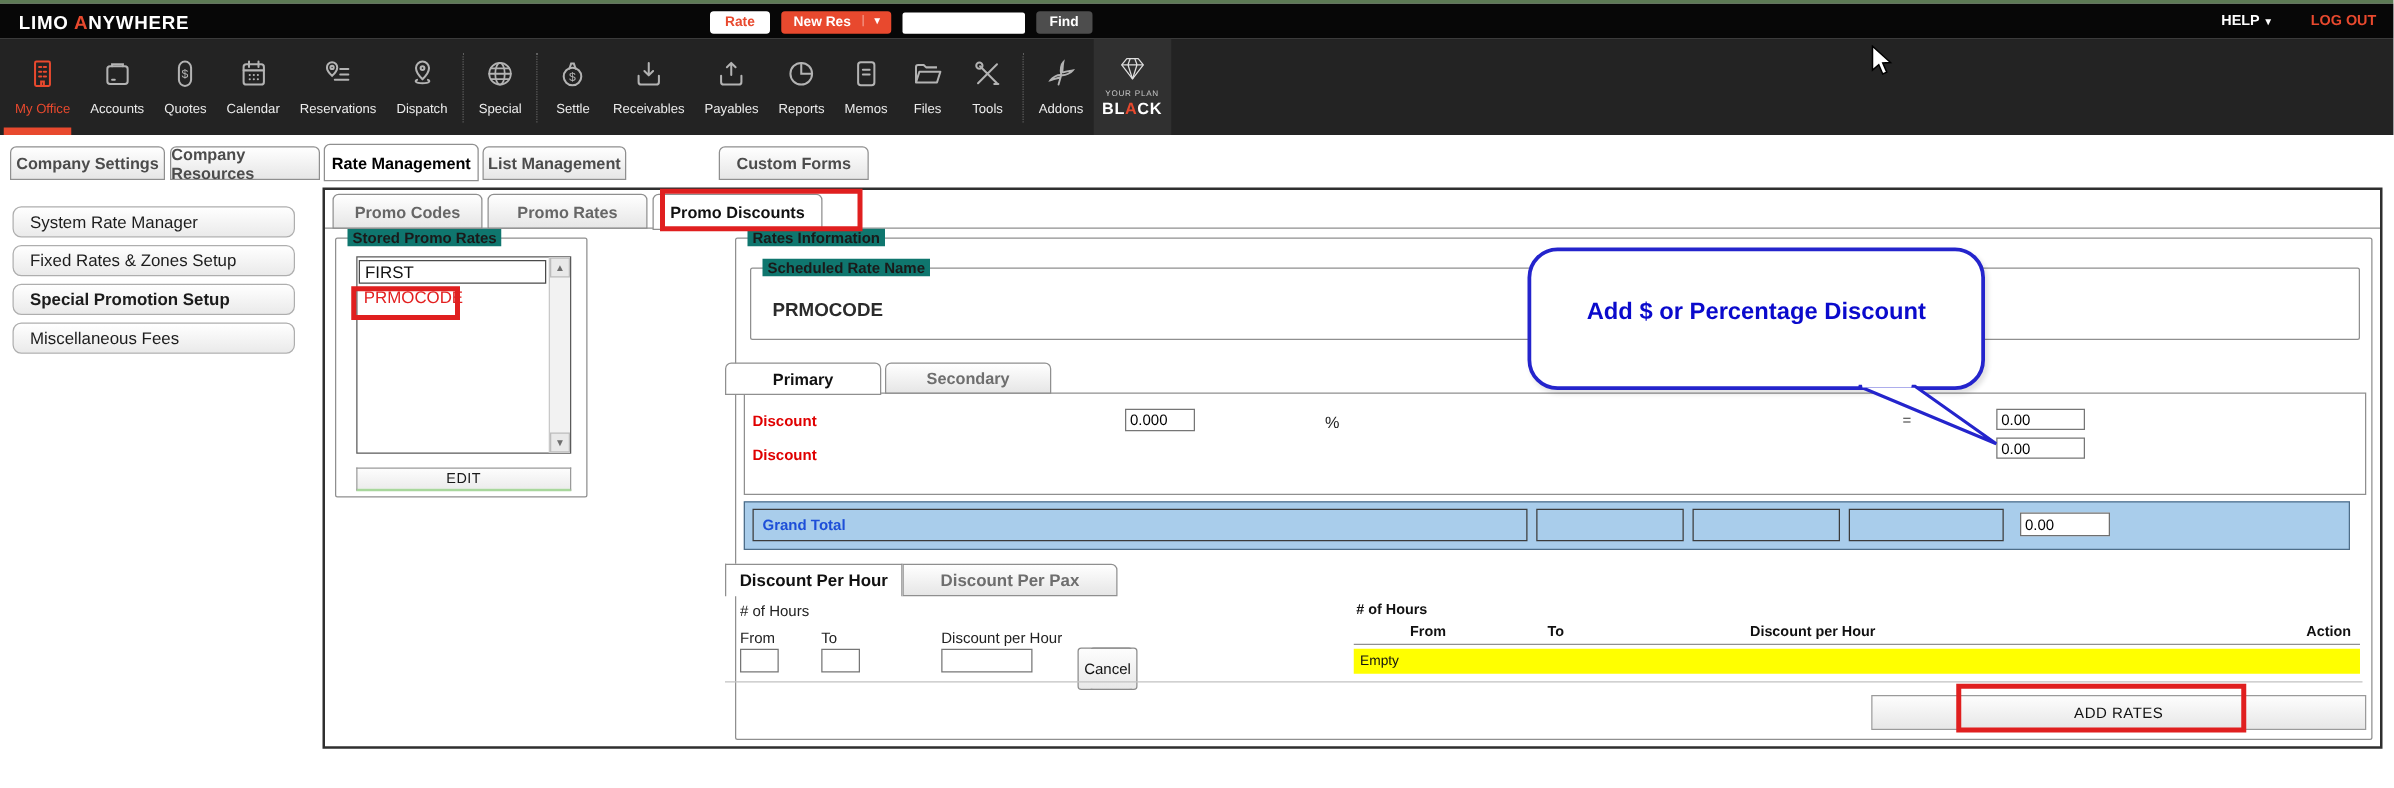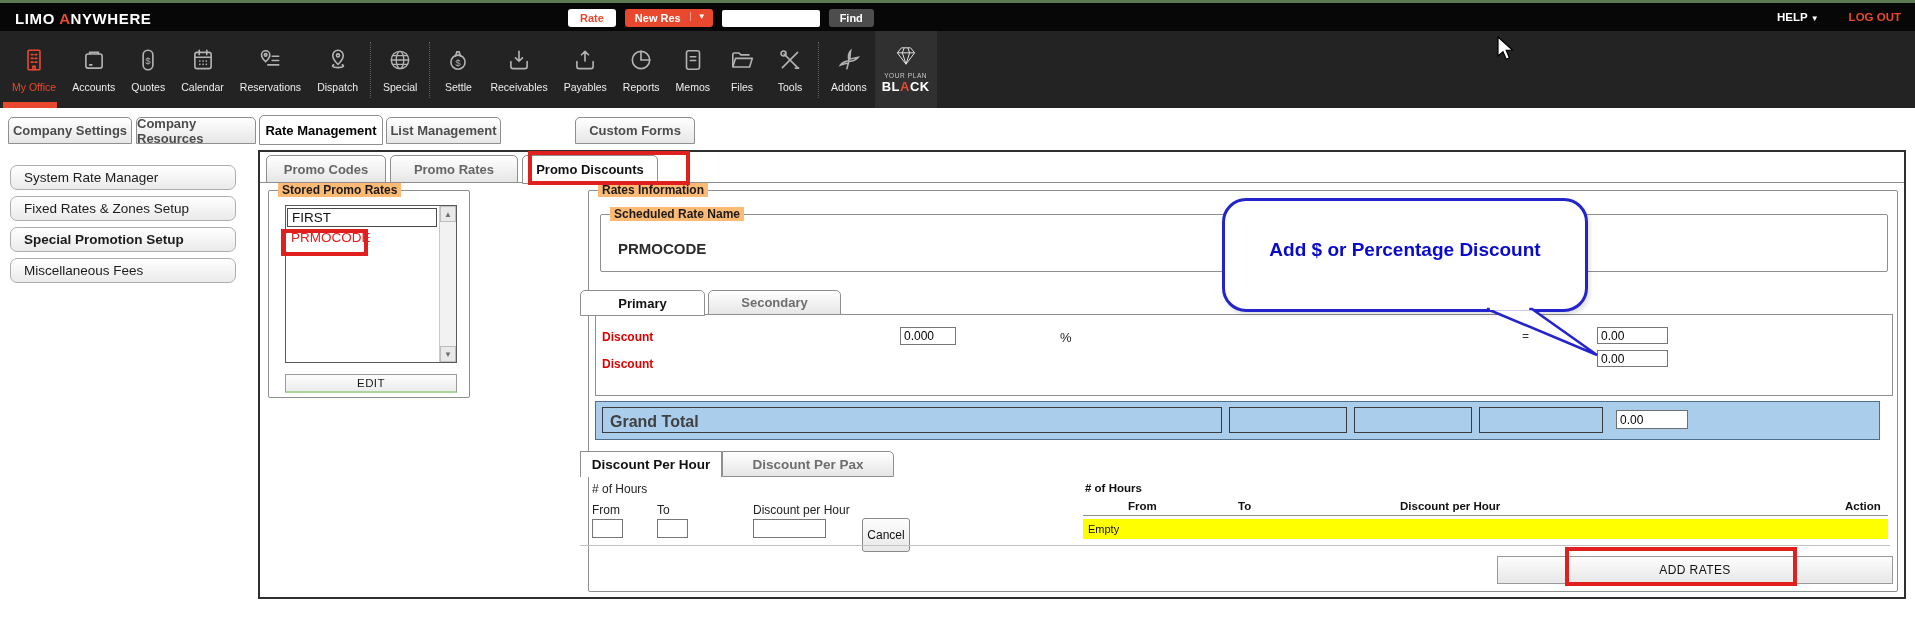--- a/index.html
+++ b/index.html
@@ -51,21 +51,21 @@
   
   .panel { position:absolute; left:258px; top:150px; width:1648px; height:449px; border:2px solid #2f2f2f; background:#fff; }
   .subtab-line { position:absolute; left:260px; top:182px; width:1644px; height:1px; background:#8f8f8f; }
   .stab { position:absolute; top:155px; height:28px; border:1px solid #8f8f8f; border-radius:5px 5px 0 0;
           background:linear-gradient(#ffffff,#e6e6e6); display:flex; align-items:center; justify-content:center;
           font-size:13px; font-weight:bold; color:#666; cursor:pointer; z-index:3; }
   .stab.active { background:#fff; color:#111; height:29px; z-index:4; }
 
   
   .fs { position:absolute; border:1px solid #8f8f8f; border-radius:2px; background:transparent; }
-  .fs-lg { position:absolute; top:-8px; left:9px; background:#fdba74; padding:0 4px; font-size:12px; font-weight:bold; color:#1a1a1a; white-space:nowrap; }
+  .fs-lg { position:absolute; top:-8px; left:9px; background:#0f766e; padding:0 4px; font-size:12px; font-weight:bold; color:#1a1a1a; white-space:nowrap; }
 
   
   .listbox { position:absolute; left:285px; top:205px; width:172px; height:158px; border:1px solid #5a5a5a; background:#fff; }
   .lb-scroll { position:absolute; right:0; top:0; width:17px; height:100%; background:#f2f2f2; border-left:1px solid #c9c9c9; }
   .lb-arrow { position:absolute; left:0; width:16px; height:16px; background:#e9e9e9; border:1px solid #bdbdbd;
               font-size:8px; color:#6f6f6f; display:flex; align-items:center; justify-content:center; cursor:pointer; }
   .lb-item { position:absolute; left:1px; width:150px; height:19px; font-size:13.5px; color:#111; padding:1px 0 0 4px; cursor:pointer; }
   .lb-item.focused { border:1px solid #4a4a4a; }
   .lb-item.red { color:#e32020; }
   .edit-btn { position:absolute; left:285px; top:374px; width:172px; height:19px; border:1px solid #9a9a9a;
@@ -81,21 +81,21 @@
           font-size:13px; font-weight:bold; color:#6e6e6e; cursor:pointer; z-index:3; }
   .ptab.active { background:#fff; color:#111; height:26px; z-index:4; }
   .discount-panel { position:absolute; left:595px; top:314px; width:1298px; height:82px; border:1px solid #8f8f8f; background:#fff; }
 
   .red-label { position:absolute; font-size:12px; font-weight:bold; color:#e00000; }
   .inp { position:absolute; border:1px solid #767676; background:#fff; font-size:12px; padding:0 3px; font-family:inherit; }
 
   
   .gt-outer { position:absolute; left:595px; top:401px; width:1285px; height:39px; background:#a9cdeb; border:1px solid #4f6e89; padding:5px 6px; display:flex; gap:7px; }
   .gt-cell { border:1px solid #3c3c3c; height:26px; }
-  .gt-label-cell { flex:0 0 620px; font-size:16px; font-weight:bold; color:#404040; padding:5px 0 0 7px; }
+  .gt-label-cell { flex:0 0 620px; font-size:12px; font-weight:bold; color:#1d4ed8; padding:5px 0 0 7px; }
   .gt-c2 { flex:0 0 118px; } .gt-c3 { flex:0 0 118px; } .gt-c4 { flex:0 0 124px; }
   .gt-rest { flex:1; border:none; position:relative; }
   .gt-input { position:absolute; left:6px; top:3px; width:72px; height:19px; border:1px solid #6f6f6f; font-size:12px; padding:0 3px; font-family:inherit; }
 
   
   .htab { position:absolute; top:451px; height:26px; display:flex; align-items:center; justify-content:center;
           font-size:13.5px; font-weight:bold; cursor:pointer; }
   .htab.active { left:580px; width:142px; border:1px solid #8f8f8f; border-bottom:none; background:#fff; color:#111; z-index:3; }
   .htab.inactive { left:722px; width:172px; border:1px solid #8f8f8f; border-radius:0 5px 0 0; background:linear-gradient(#ffffff,#e6e6e6); color:#6e6e6e; }
   .small-label { position:absolute; font-size:12px; color:#222; white-space:nowrap; }

